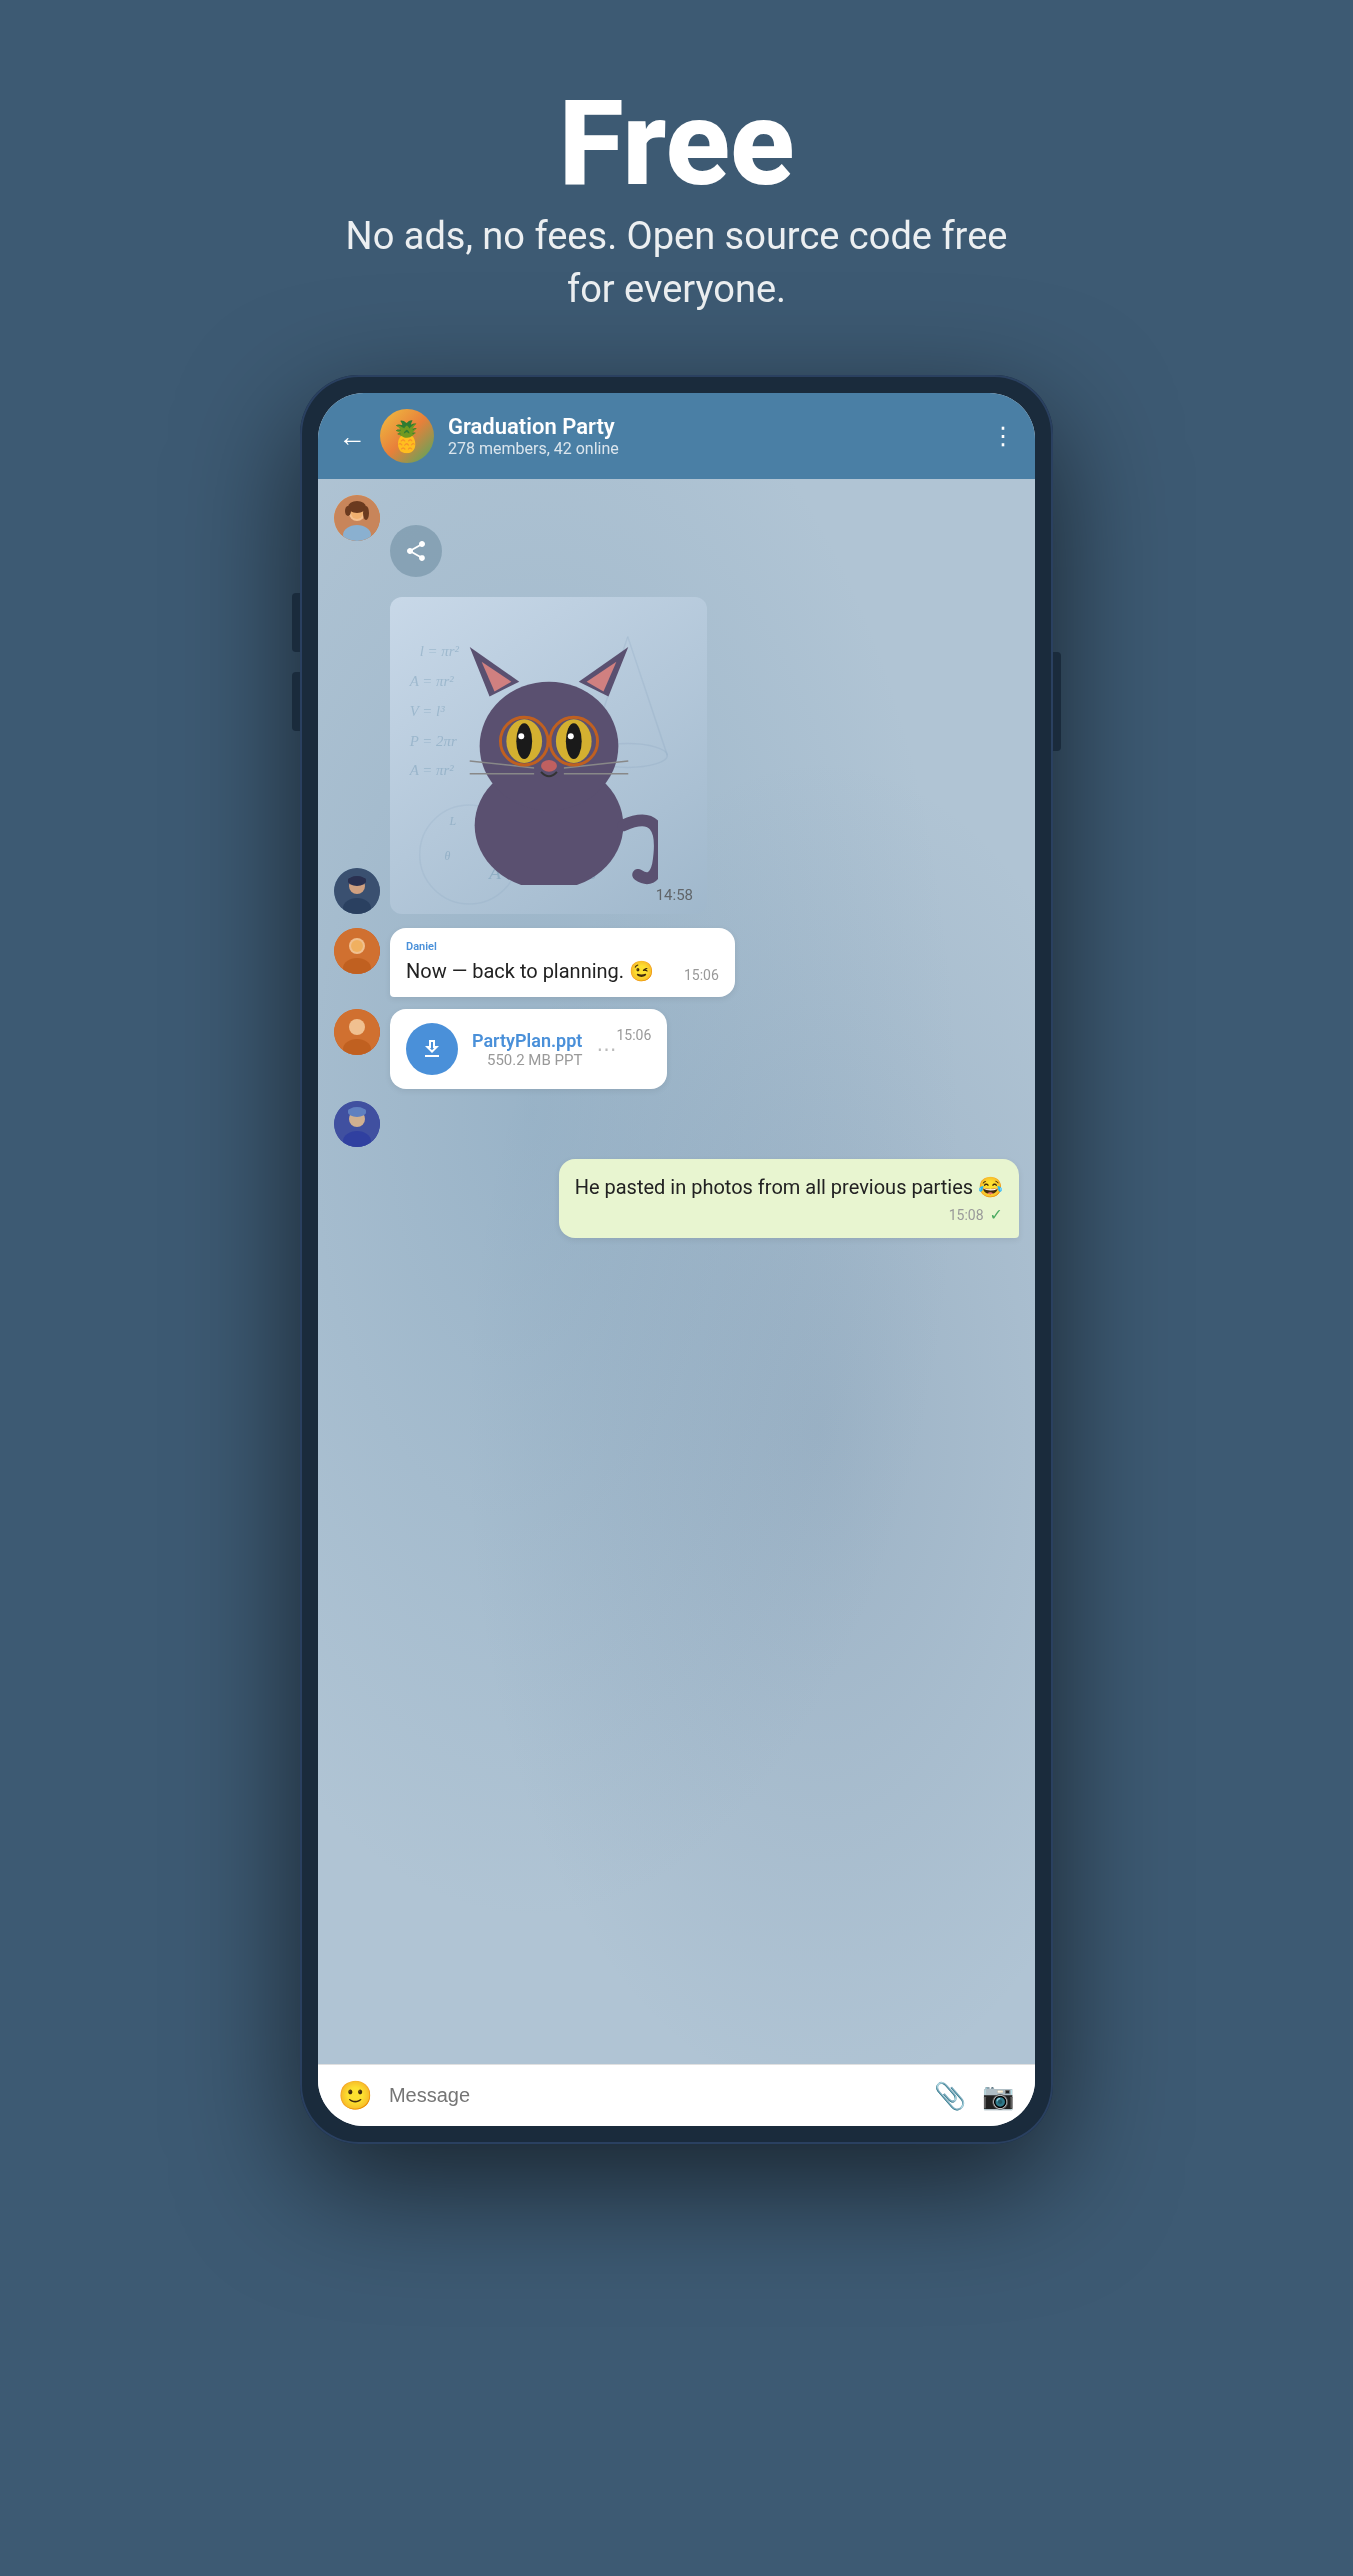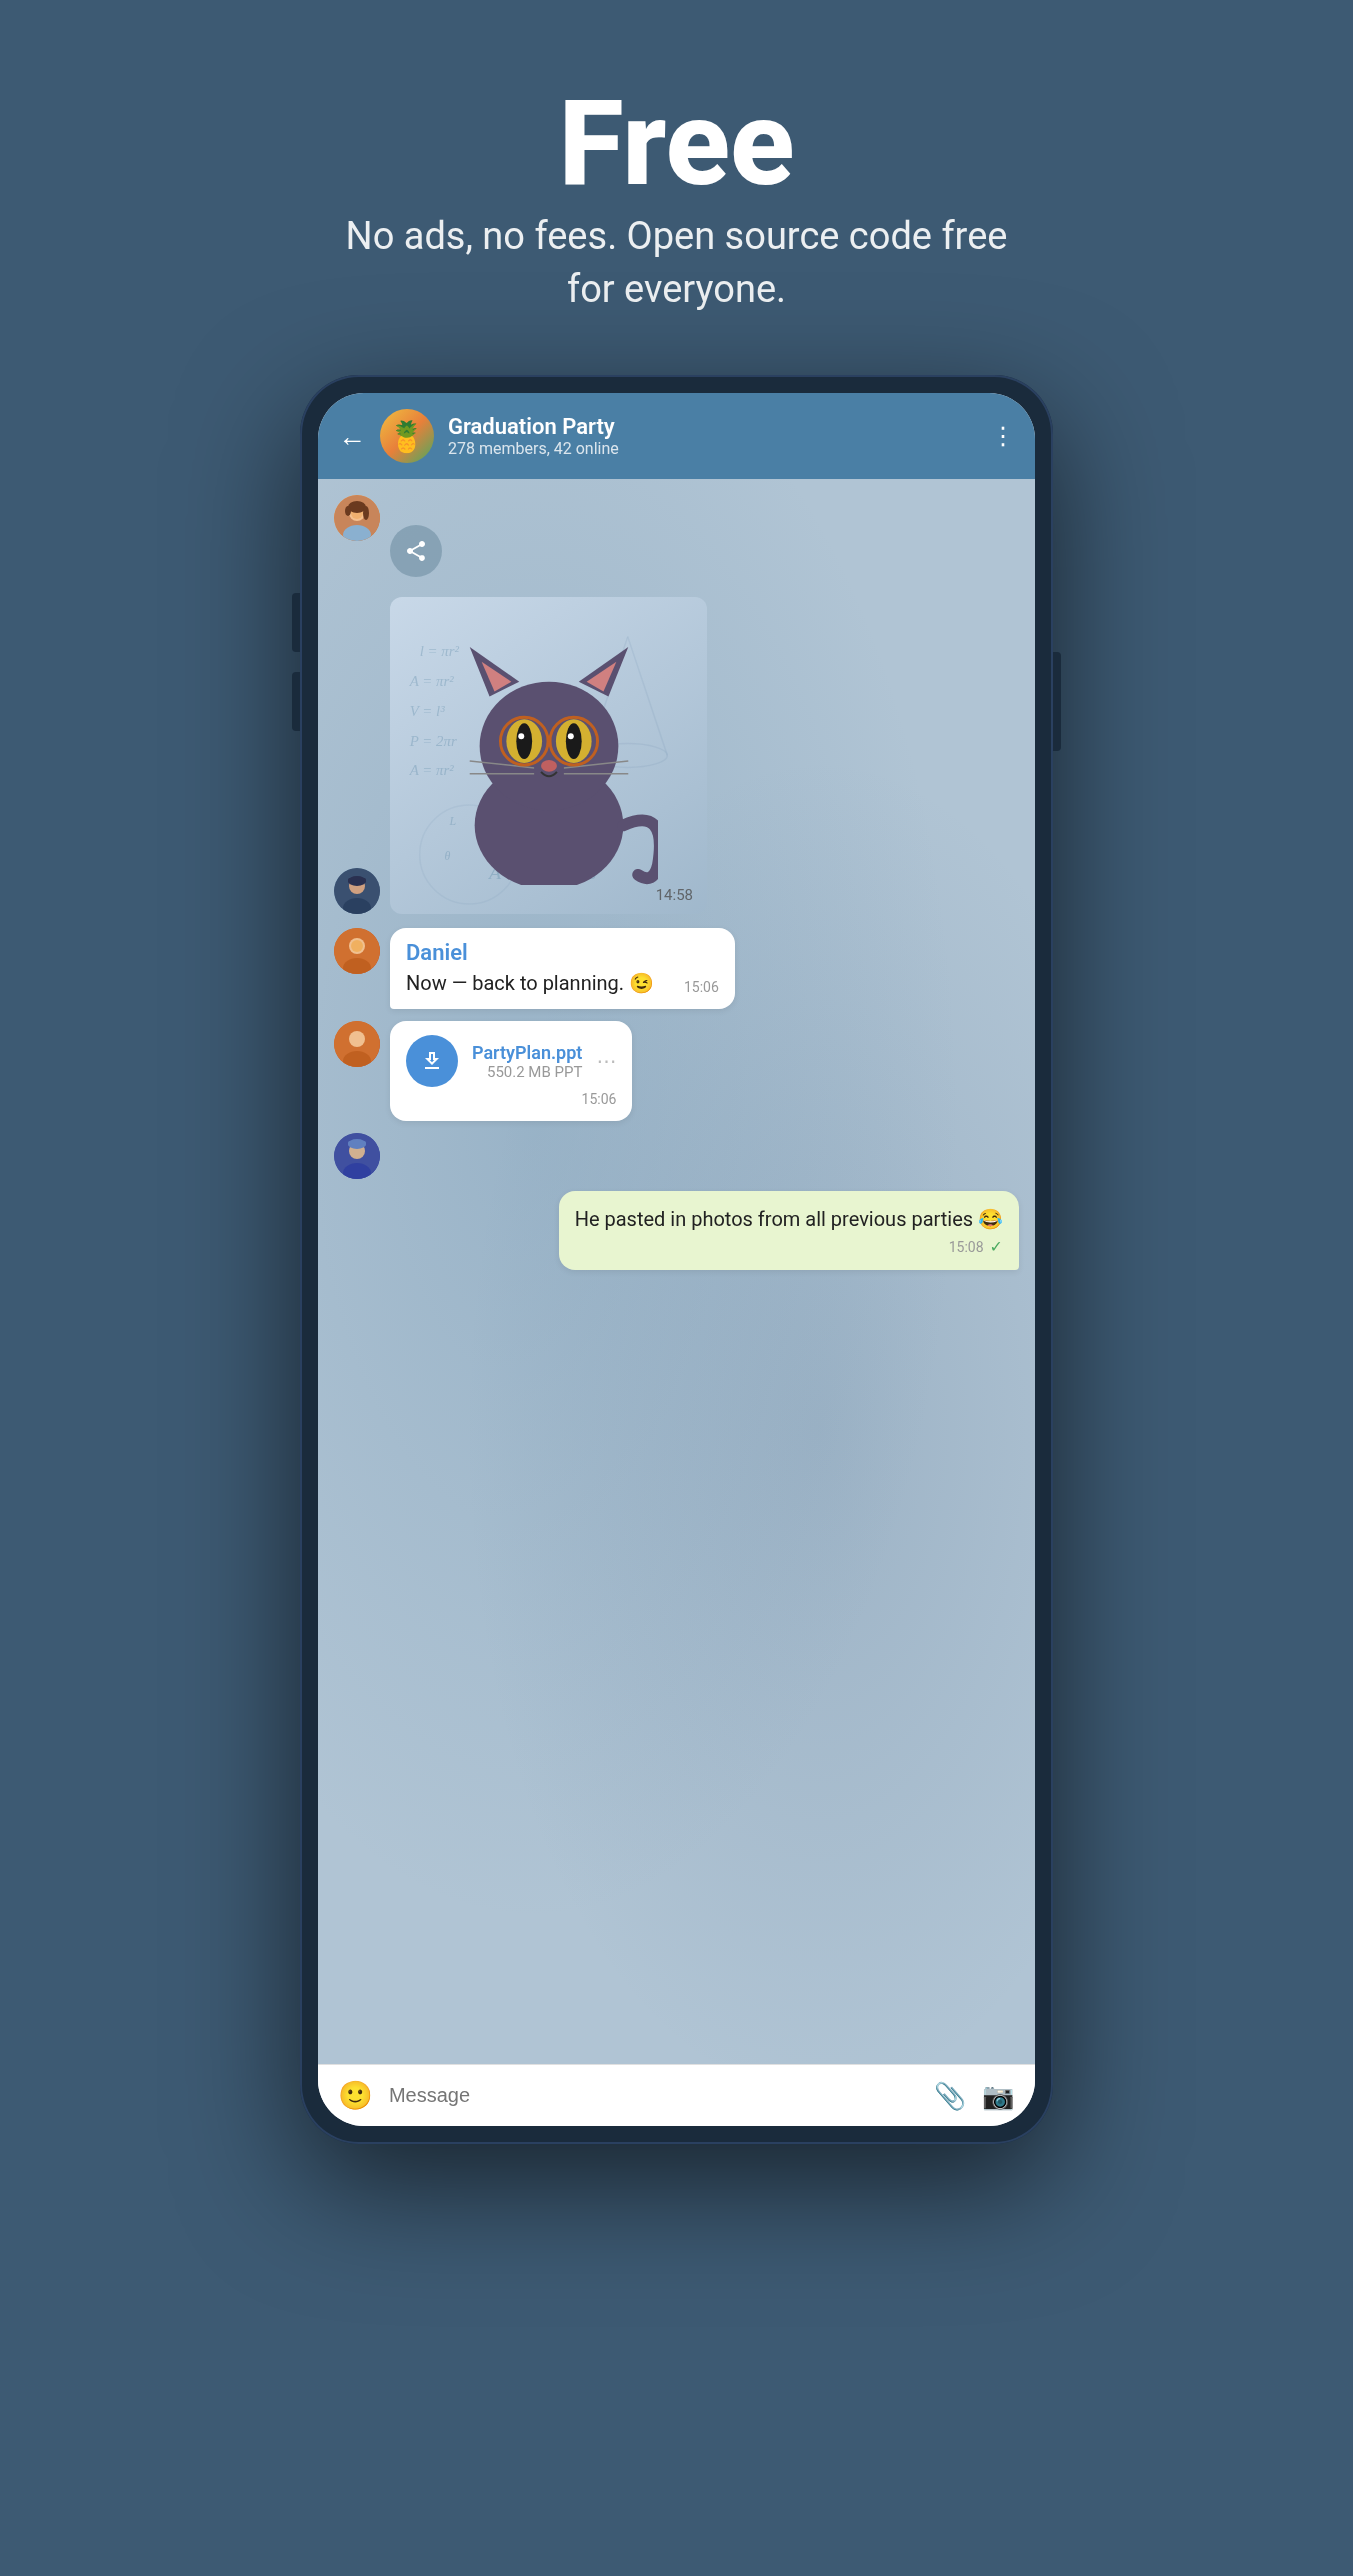--- a/index.html
+++ b/index.html
@@ -261,21 +261,21 @@
       margin-bottom: 12px;
     }
     .bubble {
       background: white;
       border-radius: 16px 16px 16px 4px;
       padding: 12px 16px;
       max-width: 476px;
       box-shadow: 0 2px 6px rgba(0,0,0,0.08);
     }
     .bubble-name {
-      font-size: 22px;
+      font-size: 11px;
       font-weight: 600;
       color: #4a90d9;
       margin-bottom: 4px;
     }
     .bubble-text {
       font-size: 20px;
       color: #222;
       line-height: 1.4;
       display: flex;
       align-items: center;
@@ -292,21 +292,21 @@
     }
 
     
     .file-bubble {
       background: white;
       border-radius: 16px;
       padding: 14px 16px;
       max-width: 476px;
       box-shadow: 0 2px 6px rgba(0,0,0,0.08);
       display: flex;
-      flex-direction: column;
+      flex-direction: row;
     }
     .file-row {
       display: flex;
       align-items: center;
       gap: 14px;
     }
     .file-dl-btn {
       width: 52px;
       height: 52px;
       border-radius: 50%;

